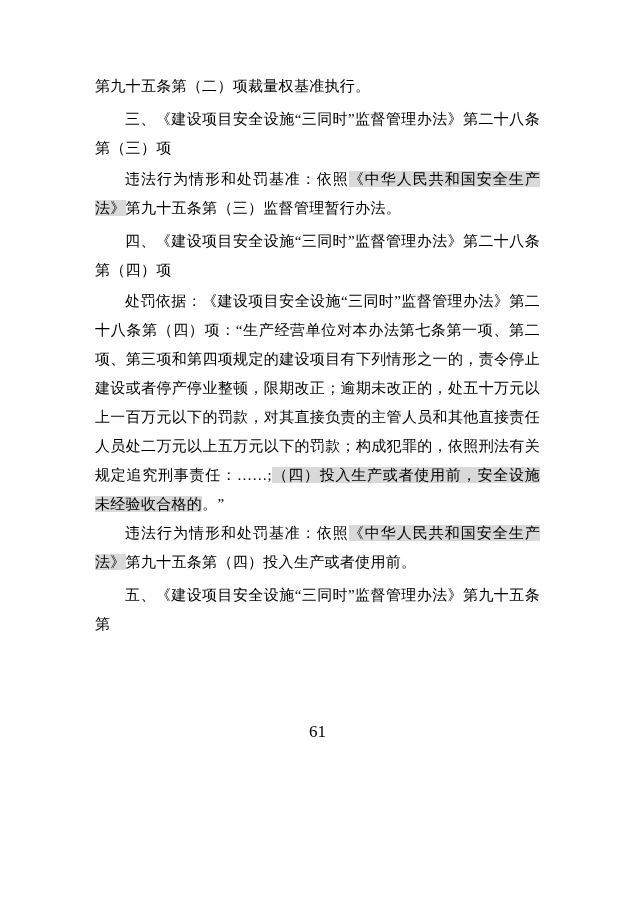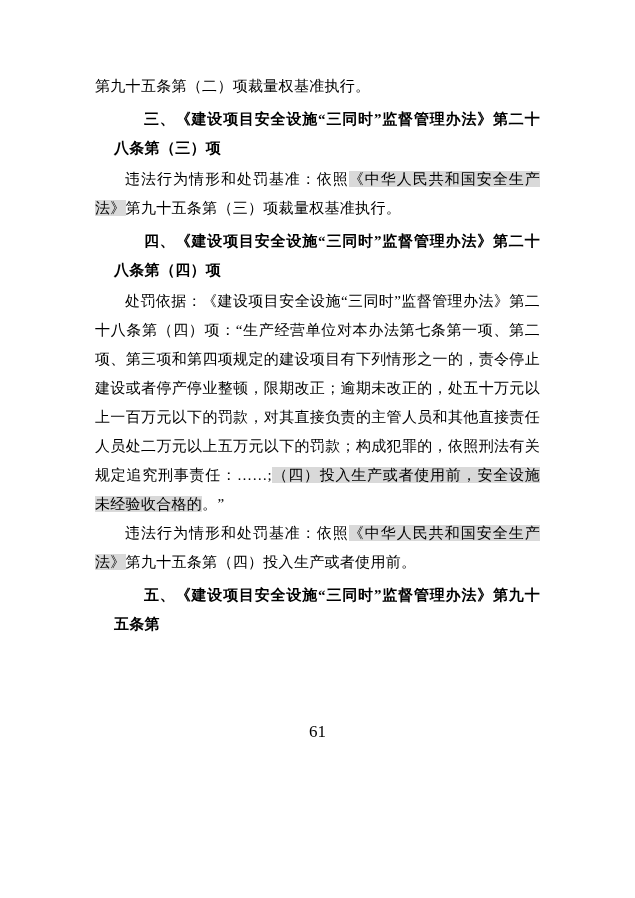--- a/index.html
+++ b/index.html
@@ -27,24 +27,23 @@
     letter-spacing: 0.3px;
   }
   .text-block p {
     margin: 0;
     text-indent: 2em;
   }
   .text-block p.body-continuation {
     text-indent: 0;
   }
   .text-block p.heading {
-    font-weight: bold;
+    font-weight: normal;
     margin-top: 4px;
     margin-bottom: 2px;
-    margin-left: 19px;
   }
   .shaded {
     background: var(--shade, #d9d9d9);
   }
   .page-number {
     position: absolute;
     left: 0;
     right: 0;
     bottom: 46px;
     text-align: center;
@@ -52,20 +51,20 @@
     color: #000000;
   }
 </style>
 </head>
 <body>
 
 <div class="page">
   <div class="text-block">
       <p class="body-continuation"><span>第九十五条第（二）项裁量权基准执行。</span></p>
       <p class="heading"><span>三、《建设项目安全设施“三同时”监督管理办法》第二十八条第（三）项</span></p>
-      <p class="body"><span>违法行为情形和处罚基准：依照</span><span class="shaded">《中华人民共和国安全生产法》</span><span>第九十五条第（三）项裁量权基准执行。</span></p>
+      <p class="body"><span>违法行为情形和处罚基准：依照</span><span class="shaded">《中华人民共和国安全生产法》</span><span>第九十五条第（三）监督管理暂行办法。</span></p>
       <p class="heading"><span>四、《建设项目安全设施“三同时”监督管理办法》第二十八条第（四）项</span></p>
       <p class="body"><span>处罚依据：《建设项目安全设施“三同时”监督管理办法》第二十八条第（四）项：“生产经营单位对本办法第七条第一项、第二项、第三项和第四项规定的建设项目有下列情形之一的，责令停止建设或者停产停业整顿，限期改正；逾期未改正的，处五十万元以上一百万元以下的罚款，对其直接负责的主管人员和其他直接责任人员处二万元以上五万元以下的罚款；构成犯罪的，依照刑法有关规定追究刑事责任：……;</span><span class="shaded">（四）投入生产或者使用前，安全设施未经验收合格的</span><span>。”</span></p>
       <p class="body"><span>违法行为情形和处罚基准：依照</span><span class="shaded">《中华人民共和国安全生产法》</span><span>第九十五条第（四）投入生产或者使用前。</span></p>
       <p class="heading"><span>五、《建设项目安全设施“三同时”监督管理办法》第九十五条第</span></p>
     </div>
   <div class="page-number">61</div>
 </div>
 
 </body></html>

